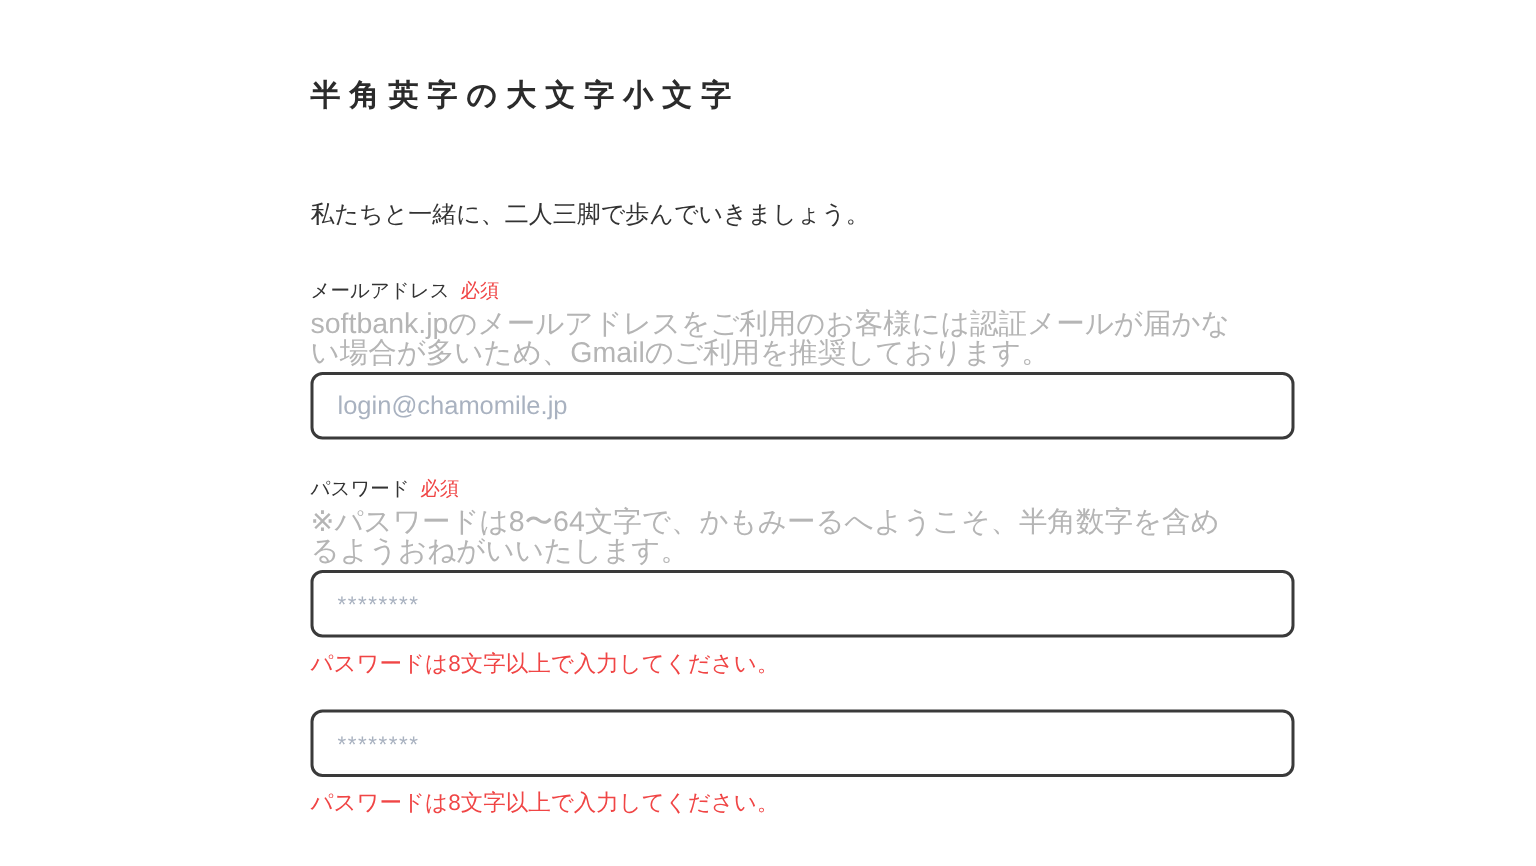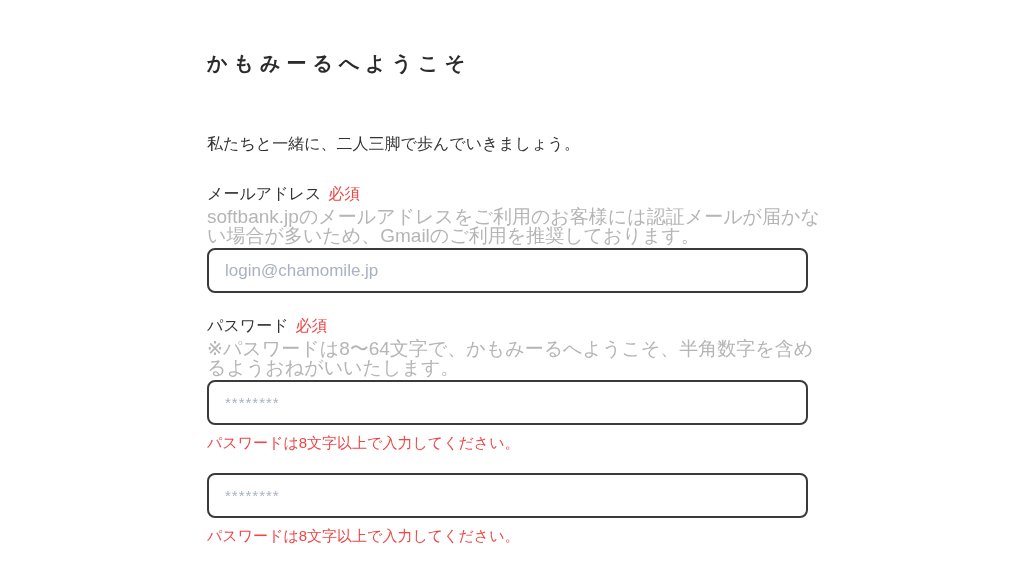--- a/index.html
+++ b/index.html
@@ -29,38 +29,38 @@
   }
   .intro {
     margin: 0 0 26px 0;
     font-size: 16px;
     line-height: 26px;
     color: #333333;
   }
   .field { margin: 0 0 22px 0; }
   .field:last-child { margin-bottom: 0; }
   .label-row {
-    font-size: 16px;
+    font-size: 13px;
     line-height: 21px;
     margin-bottom: 3px;
     color: #333333;
   }
   .required {
     color: #f04545;
     margin-left: 7px;
   }
   .helper {
     margin: 0 0 2px 0;
     font-size: 19px;
     line-height: 19px;
     color: #b5b5b5;
   }
   .text-input {
     display: block;
-    width: 601px;
+    width: 656px;
     height: 45px;
     border: 2px solid #3a3a3a;
     border-radius: 8px;
     padding: 0 16px;
     font-size: 17px;
     font-family: "Liberation Sans", "DejaVu Sans", sans-serif;
     color: #333333;
     background: #ffffff;
     outline: none;
     margin-top: 3px;
@@ -78,21 +78,21 @@
     font-size: 15px;
     line-height: 17px;
     color: #f04545;
   }
 </style>
 </head>
 <body>
 
 <main class="content">
 
-  <h1 class="page-title">かもみーるへようこそ</h1>
+  <h1 class="page-title">半角英字の大文字小文字</h1>
 
   <p class="intro"><br><span>私たちと一緒に、二人三脚で歩んでいきましょう。</span></p>
 
   <section class="field">
     <div class="label-row"><span class="label">メールアドレス</span><span class="required">必須</span></div>
     <p class="helper">softbank.jpのメールアドレスをご利用のお客様には認証メールが届かない場合が多いため、Gmailのご利用を推奨しております。</p>
     <input class="text-input" type="text" placeholder="login@chamomile.jp" style="">
   </section>
 
   <section class="field">

